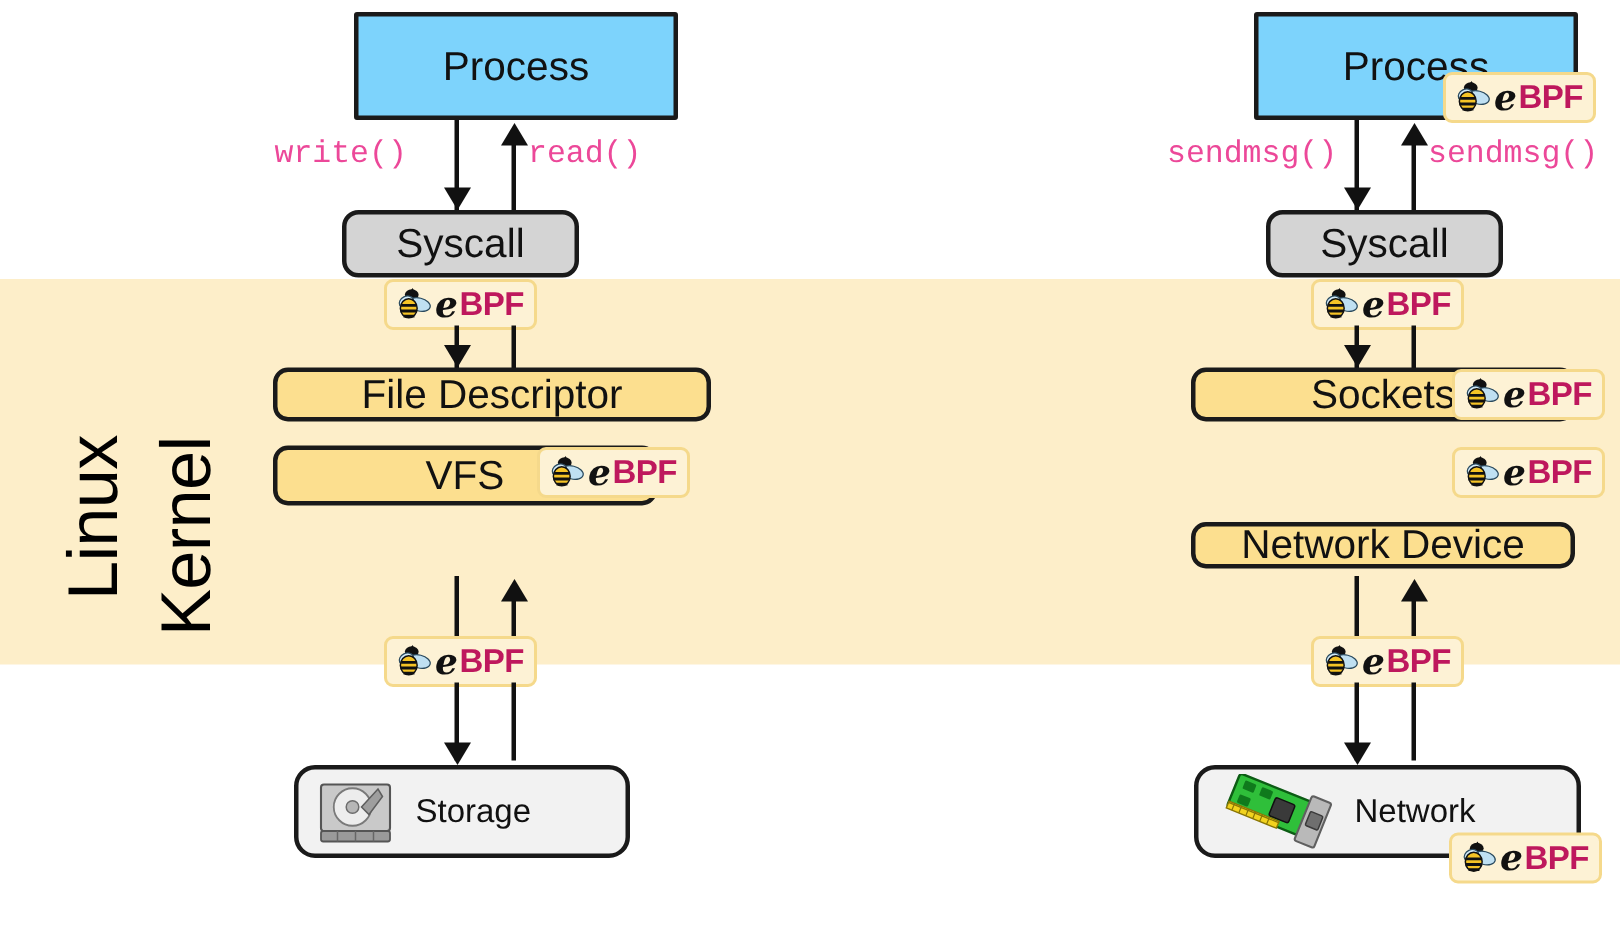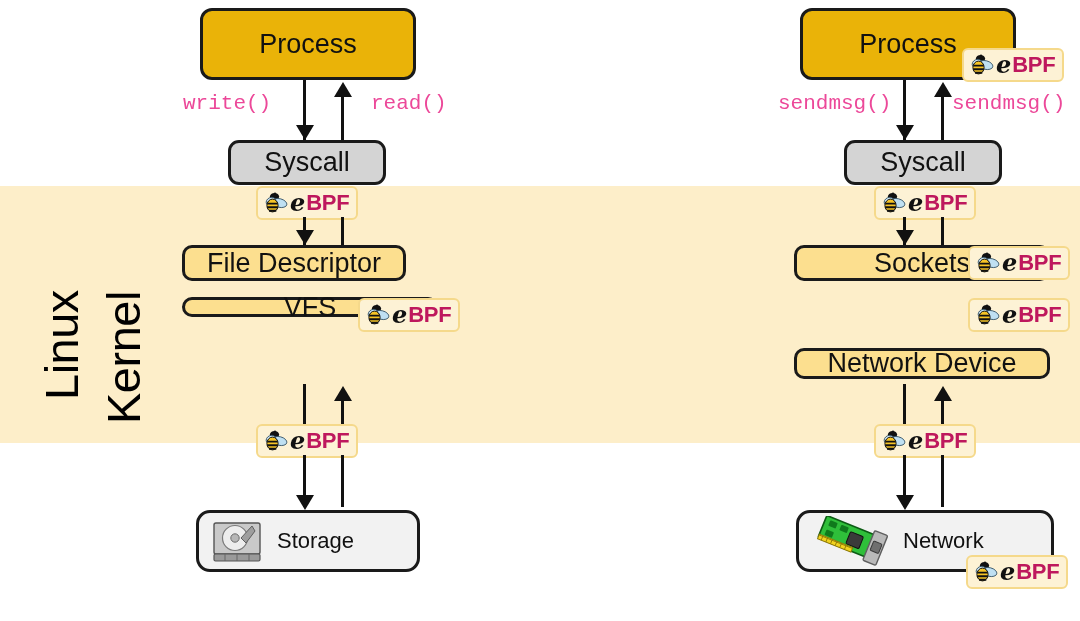--- a/index.html
+++ b/index.html
@@ -44,21 +44,21 @@
     box-sizing:border-box;
     border:3px solid #1a1a1a;
     border-radius:11px;
     display:flex;
     align-items:center;
     justify-content:center;
     font-size:27px;
     color:#111;
     white-space:nowrap;
   }
-  .box.user{ background:#eab308; border-radius:12px; }
+  .box.user{ background:#7dd3fc; border-radius:2px;margin-left:36px; }
   .box.syscall{ background:#d4d4d4; border-radius:11px; }
   .box.kern{ background:#fcdf8f; border-radius:10px; border-width:3px; }
   .box.device{ background:#f2f2f2; border-radius:14px; justify-content:flex-start; }
 
   .box-label{ pointer-events:none; }
   .device .box-label{ margin-left:14px; font-size:22px; }
 
   
   .line{
     position:absolute;
@@ -131,21 +131,21 @@
     <span class="box-label">Process</span>
   </div>
 
   <div class="line" style="left:303px;top:80px;height:60px;"></div>
   <div class="arrowhead down" style="left:296px;top:125px;"></div>
 
   <div class="line" style="left:341px;top:95px;height:45px;"></div>
   <div class="arrowhead up" style="left:334px;top:82px;"></div>
 
   <div class="calllabel" style="left:183px;top:92px;">write()</div>
-  <div class="calllabel" style="left:371px;top:92px;">read()</div>
+  <div class="calllabel" style="left:352px;top:92px;">read()</div>
 
   <div class="box syscall" style="left:228px;top:140px;width:158px;height:45px;">
     <span class="box-label">Syscall</span>
   </div>
 
   <div class="ebpf" style="left:256px;top:186px;">
     <svg class="bee" viewBox="0 0 26 24">
       <path d="M13 1 L10 6 L16 6 Z" fill="#111"></path>
       <ellipse cx="12.5" cy="5.5" rx="4.6" ry="3.6" fill="#111"></ellipse>
       <ellipse cx="17.5" cy="12" rx="7.5" ry="4.3" fill="#bfe0f2" stroke="#2a4a5e" stroke-width="0.8" transform="rotate(14 17.5 12)"></ellipse>
@@ -154,25 +154,25 @@
       <path d="M5.4 12.6 h10.2 M5.2 16.3 h10.6 M7 19.7 h7.3" stroke="#111" stroke-width="1.9" fill="none"></path>
     </svg>
     <span class="etxt">e</span>
     <span class="bpftxt">BPF</span>
   </div>
 
   <div class="line" style="left:303px;top:217px;height:30px;"></div>
   <div class="arrowhead down" style="left:296px;top:230px;"></div>
   <div class="line" style="left:341px;top:217px;height:30px;"></div>
 
-  <div class="box kern" style="left:182px;top:245px;width:224px;height:36px;">
+  <div class="box kern" style="left:182px;top:245px;width:292px;height:36px;">
     <span class="box-label">File Descriptor</span>
   </div>
 
-  <div class="box kern" style="left:182px;top:297px;width:256px;height:20px;">
+  <div class="box kern" style="left:182px;top:297px;width:256px;height:40px;">
     <span class="box-label">VFS</span>
   </div>
 
   <div class="ebpf" style="left:358px;top:298px;">
     <svg class="bee" viewBox="0 0 26 24">
       <path d="M13 1 L10 6 L16 6 Z" fill="#111"></path>
       <ellipse cx="12.5" cy="5.5" rx="4.6" ry="3.6" fill="#111"></ellipse>
       <ellipse cx="17.5" cy="12" rx="7.5" ry="4.3" fill="#bfe0f2" stroke="#2a4a5e" stroke-width="0.8" transform="rotate(14 17.5 12)"></ellipse>
       <ellipse cx="9" cy="10.5" rx="5" ry="4" fill="#cfe8f7" stroke="#2a4a5e" stroke-width="0.8" transform="rotate(-26 9 10.5)"></ellipse>
       <ellipse cx="10.5" cy="14.5" rx="5.6" ry="6.4" fill="#f6c426" stroke="#111" stroke-width="1"></ellipse>

